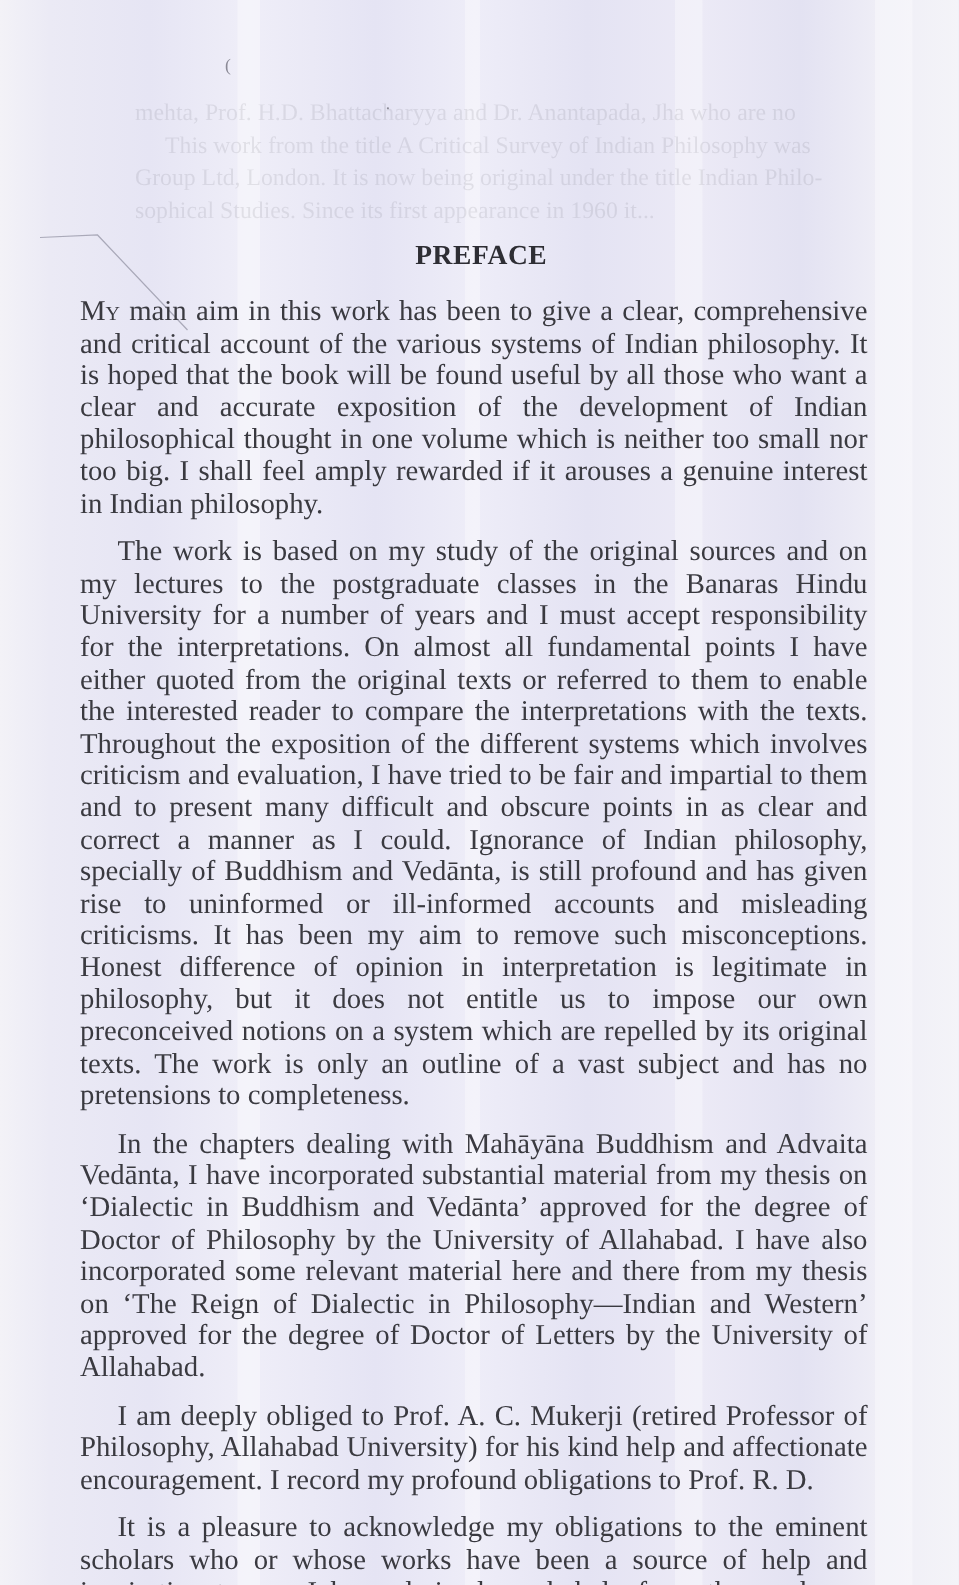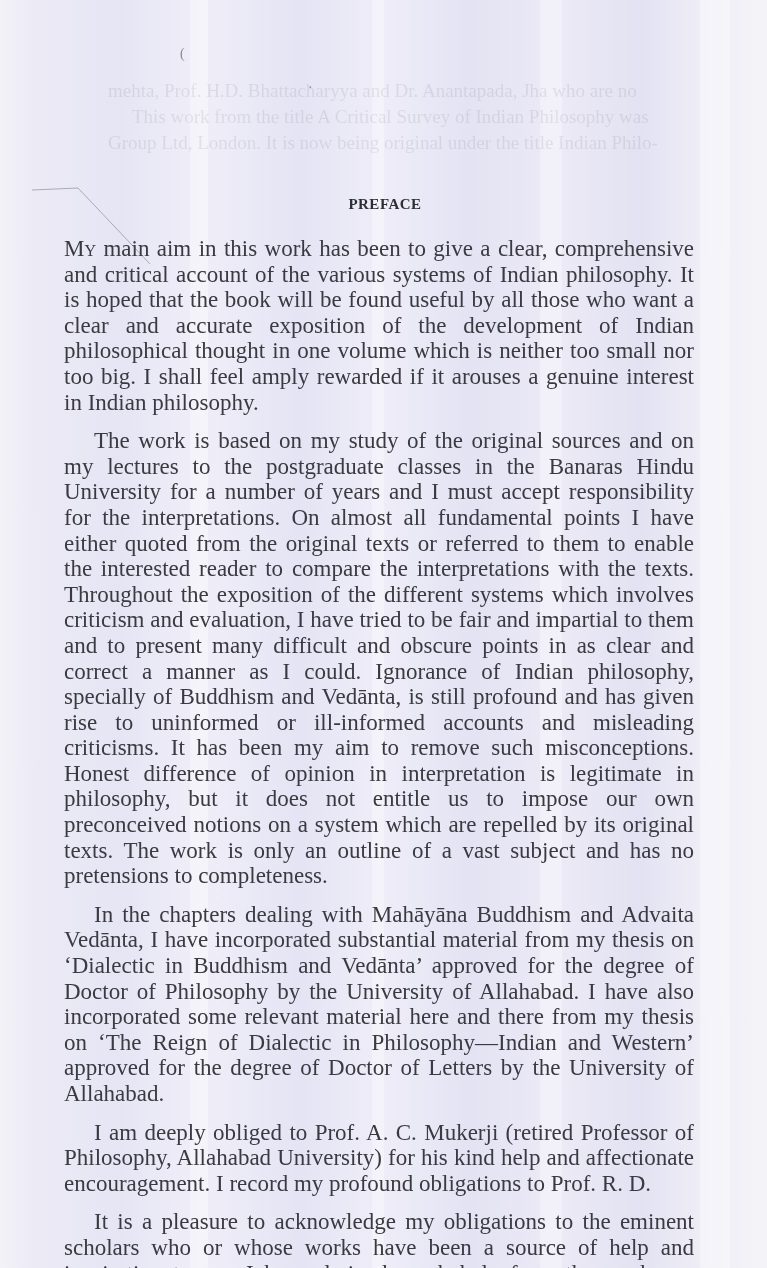--- a/index.html
+++ b/index.html
@@ -50,21 +50,21 @@
     height: 80px;
   }
   .content {
     position: absolute;
     left: 64px;
     top: 190px;
     width: 630px;
   }
   .title {
     text-align: center;
-    font-size: 15px;
+    font-size: 22px;
     letter-spacing: 0.5px;
     color: #2e2e34;
     margin: 0 0 18px 12px;
     line-height: 28px;
   }
   .para {
     margin: 0 0 13px 0;
     font-size: 23px;
     line-height: 25.6px;
     text-align: justify;
@@ -85,20 +85,21 @@
 <div class="page-bg"></div>
 <div class="streak" style="left:190px;width:18px;"></div>
 <div class="streak" style="left:372px;width:12px;"></div>
 <div class="streak" style="left:540px;width:22px;"></div>
 <div class="streak" style="left:700px;width:30px;"></div>
 
 <div class="bleed" style="top:78px;">
   <p>mehta, Prof. H.D. Bhattacharyya and Dr. Anantapada, Jha who are no</p>
   <p style="text-indent:24px">This work from the title A Critical Survey of Indian Philosophy was</p>
   <p>Group Ltd, London. It is now being original under the title Indian Philo-</p>
+  <p>sophical Studies. Since its first appearance in 1960 it...</p>
 </div>
 
 <span class="stray-mark" style="left:180px;top:46px;">(</span>
 <span class="stray-mark" style="left:308px;top:80px;">·</span>
 
 <svg class="fold-line" viewBox="0 0 150 80">
   <path d="M2 4 L48 2 L120 78" fill="none" stroke="#8f8ea0" stroke-width="1" opacity="0.7"></path>
 </svg>
 
 <div class="content">

